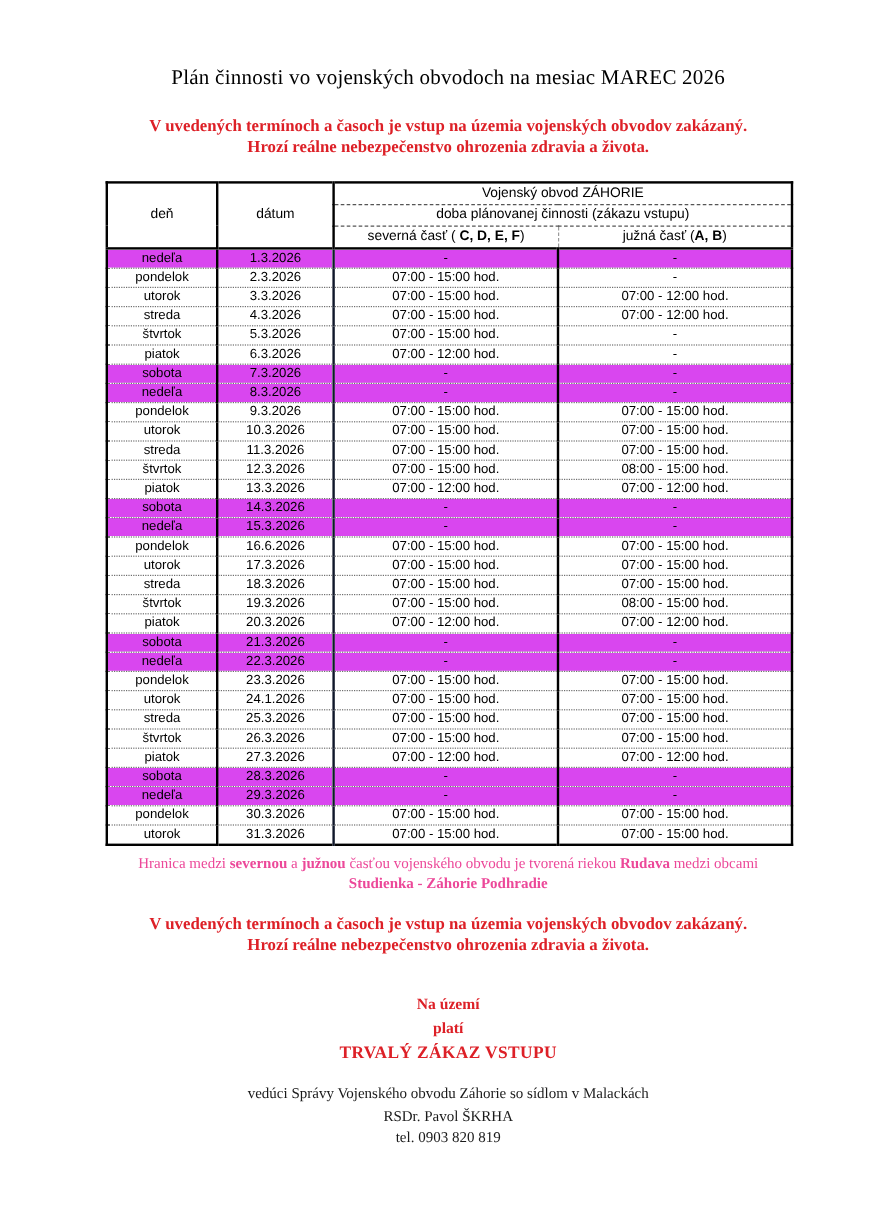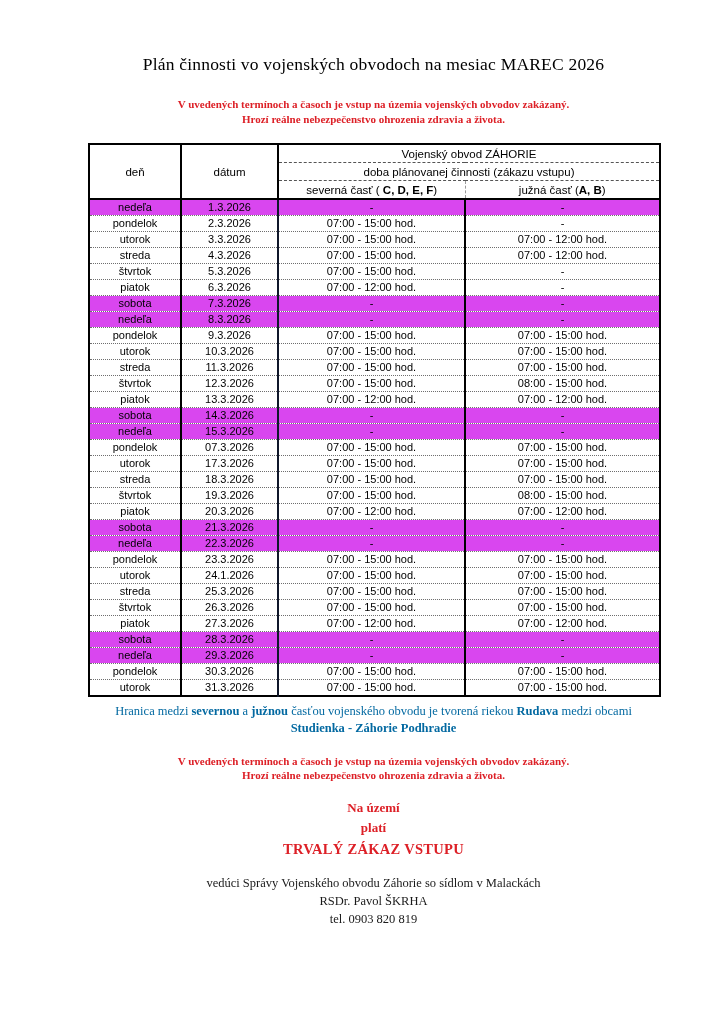--- a/index.html
+++ b/index.html
@@ -18,21 +18,21 @@
     font-size: 17.5px;
     font-weight: normal;
     text-align: center;
     margin: 0;
     letter-spacing: 0.2px;
   }
   .warning {
     margin-top: 22px;
     text-align: center;
     font-weight: bold;
-    font-size: 11px;
+    font-size: 14px;
     line-height: 1.32;
   }
   .warning div { margin: 0; }
   table.plan {
     margin-top: 17px;
     border-collapse: collapse;
     width: 571px;
     font-family: "Liberation Sans", sans-serif;
     font-size: 11px;
     border: 2px solid #000;
@@ -69,21 +69,21 @@
   tr.weekend td { background: #d946ef; }
   .boundary {
     margin-top: 6px;
     text-align: center;
     font-size: 12.5px;
     line-height: 1.35;
   }
   .boundary .villages { font-weight: bold; }
   .warning.second { margin-top: 17px; }
   .ban {
-    margin-top: 15px;
+    margin-top: 28px;
     text-align: center;
     font-weight: bold;
     font-size: 13px;
     line-height: 1.55;
   }
   .ban .ban-final { font-size: 14.5px; letter-spacing: 0.3px; }
   .contact {
     margin-top: 13px;
     text-align: center;
     font-size: 12.5px;
@@ -210,21 +210,21 @@
           <td class="cell-south">-</td>
         </tr>
         <tr class="weekend">
           <td class="cell-day">nedeľa</td>
           <td class="cell-date">15.3.2026</td>
           <td class="cell-north">-</td>
           <td class="cell-south">-</td>
         </tr>
         <tr>
           <td class="cell-day">pondelok</td>
-          <td class="cell-date">07.3.2026</td>
+          <td class="cell-date">16.6.2026</td>
           <td class="cell-north">07:00 - 15:00 hod.</td>
           <td class="cell-south">07:00 - 15:00 hod.</td>
         </tr>
         <tr>
           <td class="cell-day">utorok</td>
           <td class="cell-date">17.3.2026</td>
           <td class="cell-north">07:00 - 15:00 hod.</td>
           <td class="cell-south">07:00 - 15:00 hod.</td>
         </tr>
         <tr>
@@ -307,21 +307,21 @@
         </tr>
         <tr>
           <td class="cell-day">utorok</td>
           <td class="cell-date">31.3.2026</td>
           <td class="cell-north">07:00 - 15:00 hod.</td>
           <td class="cell-south">07:00 - 15:00 hod.</td>
         </tr>
       </tbody>
   </table>
 
-  <div class="boundary" style="color:#0369a1">
+  <div class="boundary" style="color:#ec4899">
     <div><span>Hranica medzi </span><span style="font-weight: bold;">severnou</span><span> a </span><span style="font-weight: bold;">južnou</span><span> časťou vojenského obvodu je tvorená riekou </span><span style="font-weight: bold;">Rudava</span><span> medzi obcami</span></div>
     <div class="villages">Studienka - Záhorie Podhradie</div>
   </div>
 
   <div class="warning second" style="color: rgb(221, 32, 39);">
     <div>V uvedených termínoch a časoch je vstup na územia vojenských obvodov zakázaný.</div>
     <div>Hrozí reálne nebezpečenstvo ohrozenia zdravia a života.</div>
   </div>
 
   <div class="ban" style="color: rgb(221, 32, 39);">

